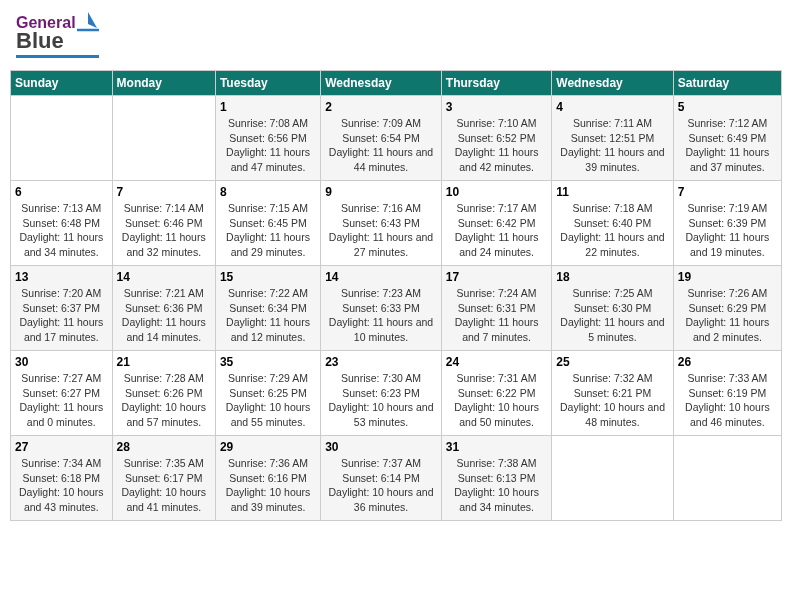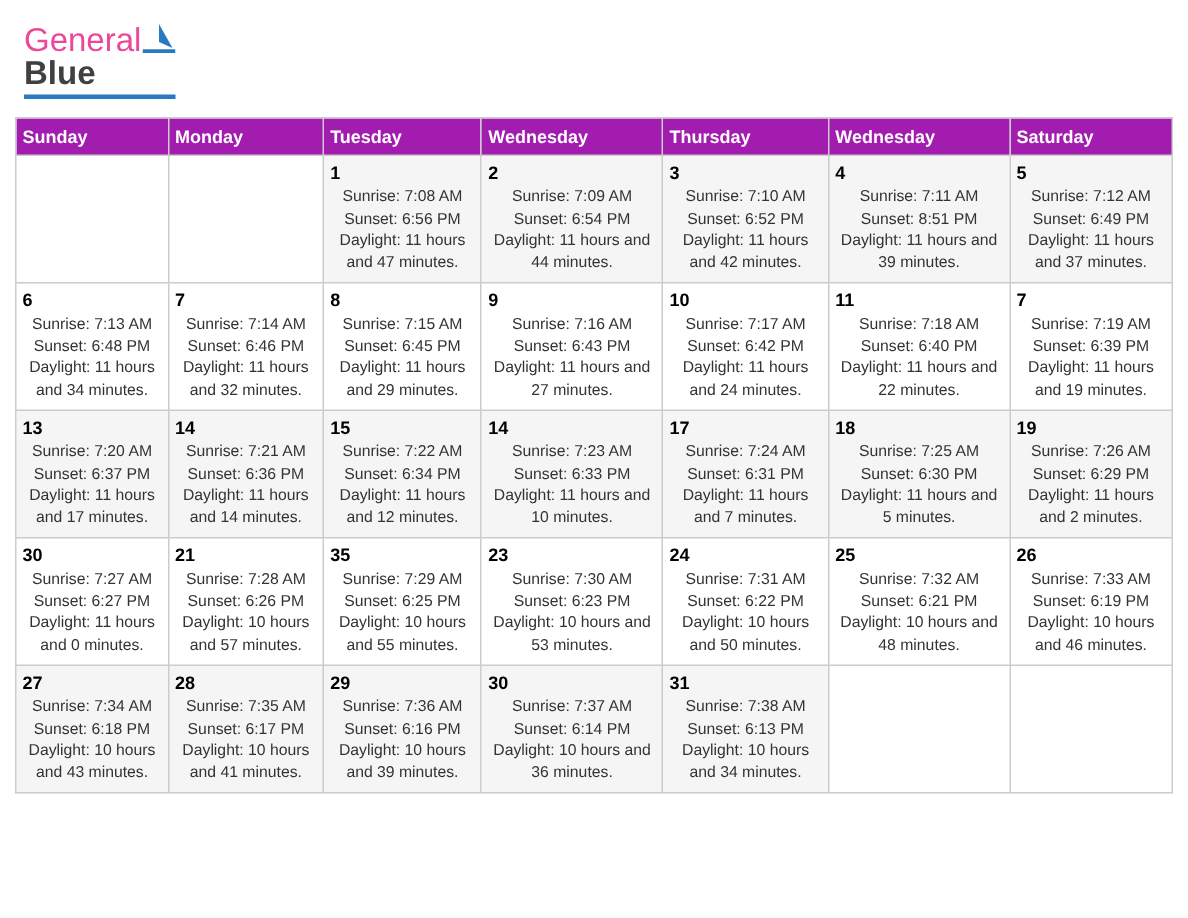--- a/index.html
+++ b/index.html
@@ -34,21 +34,21 @@
       font-size: 14px;
       color: #444;
       font-weight: normal;
     }
     table {
       width: 100%;
       border-collapse: collapse;
       font-size: 11px;
     }
     thead tr th {
-      background: #a21caf;
+      background: #0f766e;
       color: #fff;
       text-align: left;
       padding: 5px 4px;
       font-size: 12px;
       border: 1px solid #ccc;
     }
     tbody tr td {
       border: 1px solid #ccc;
       vertical-align: top;
       padding: 4px;
@@ -72,21 +72,21 @@
       text-align: center;
     }
     .empty { background: #fff !important; }
   </style>
 </head>
 <body>
 
 <div class="header">
   <div class="logo">
     <div style="display:flex;align-items:center;">
-      <span style="font-size:22px;font-weight:normal;color:#ec4899;">General</span>
+      <span style="font-size:16px;font-weight:bold;color:#701a75;">General</span>
       <svg width="22" height="22" viewBox="0 0 22 22" style="margin-left:1px;margin-top:-4px;">
         <polygon points="11,2 20,18 11,14" fill="#2a7abf"></polygon>
         <line x1="0" y1="20" x2="22" y2="20" stroke="#2a7abf" stroke-width="2.5"></line>
       </svg>
     </div>
     <div style="font-size:22px;font-weight:bold;color:#404040;margin-top:-4px;">Blue</div>
     <div style="height:3px;background:#2a7abf;width:100%;margin-top:1px;"></div>
   </div>
   <div class="title-block">
     <h1></h1>
@@ -124,21 +124,21 @@
         </td>
         <td>
           <span class="day-num">3</span>
           <div class="cell-content">Sunrise: 7:10 AM
 Sunset: 6:52 PM
 Daylight: 11 hours and 42 minutes.</div>
         </td>
         <td>
           <span class="day-num">4</span>
           <div class="cell-content">Sunrise: 7:11 AM
-Sunset: 8:51 PM
+Sunset: 12:51 PM
 Daylight: 11 hours and 39 minutes.</div>
         </td>
         <td>
           <span class="day-num">5</span>
           <div class="cell-content">Sunrise: 7:12 AM
 Sunset: 6:49 PM
 Daylight: 11 hours and 37 minutes.</div>
         </td>
       </tr>
       <tr>

